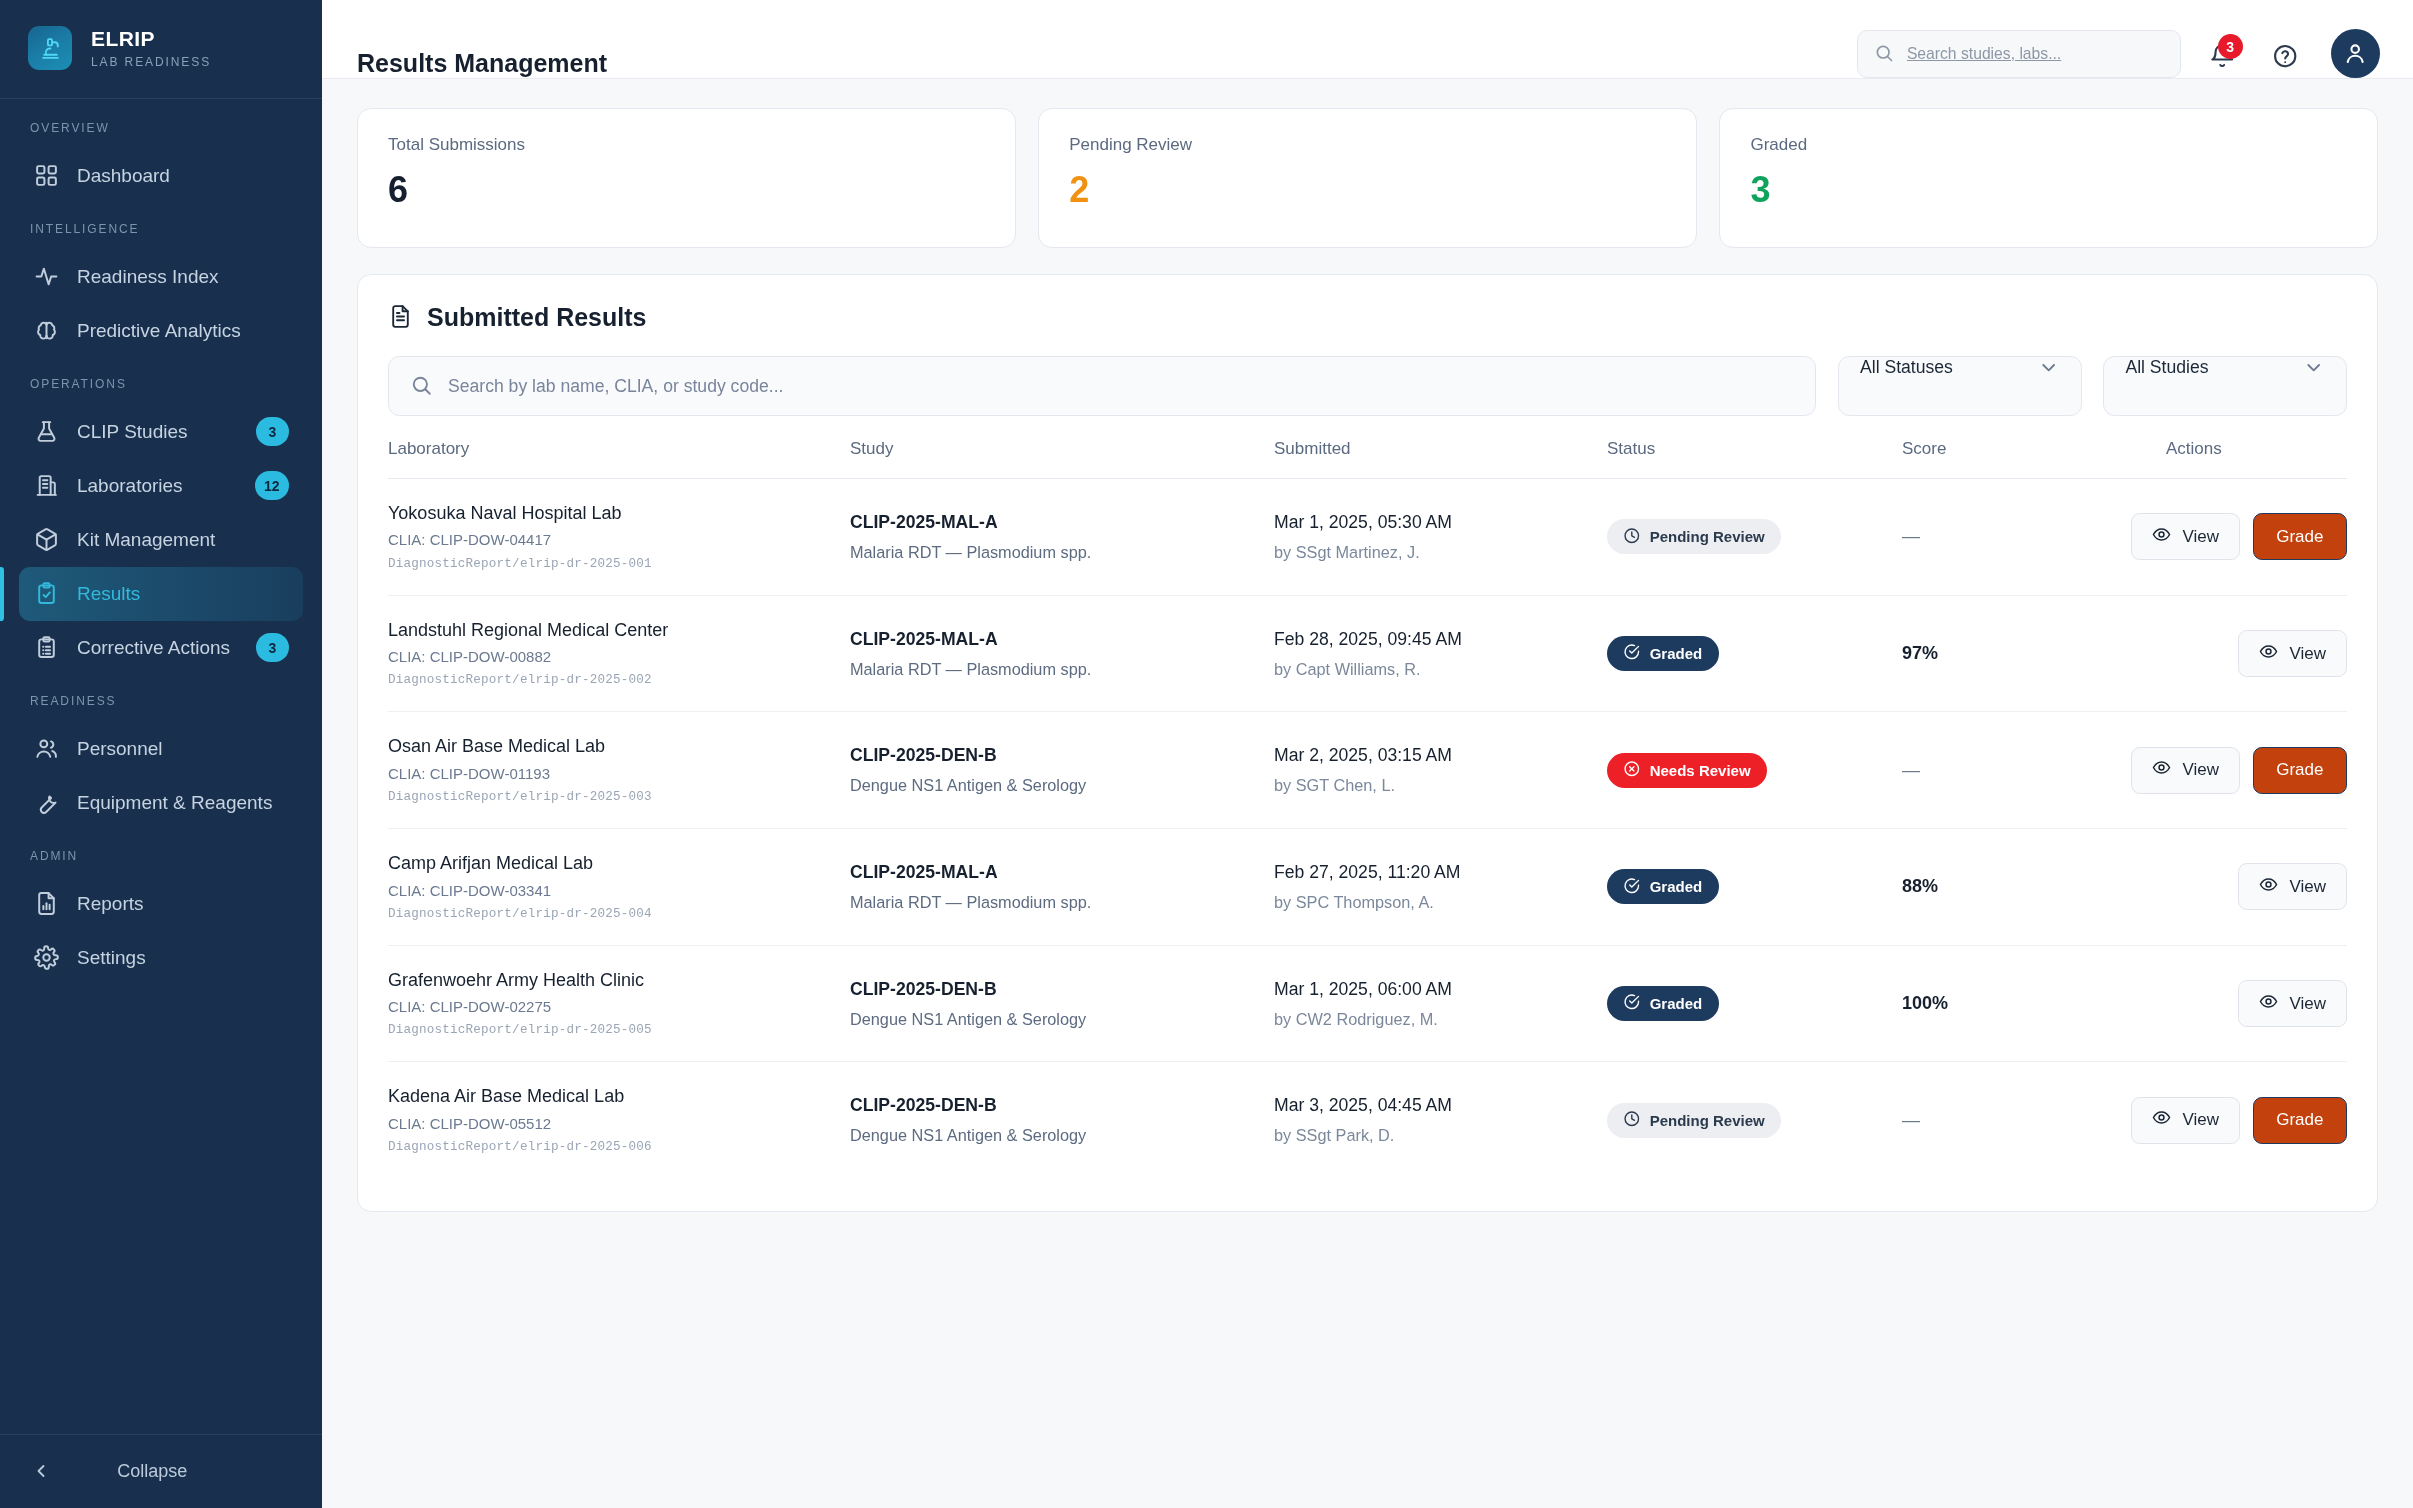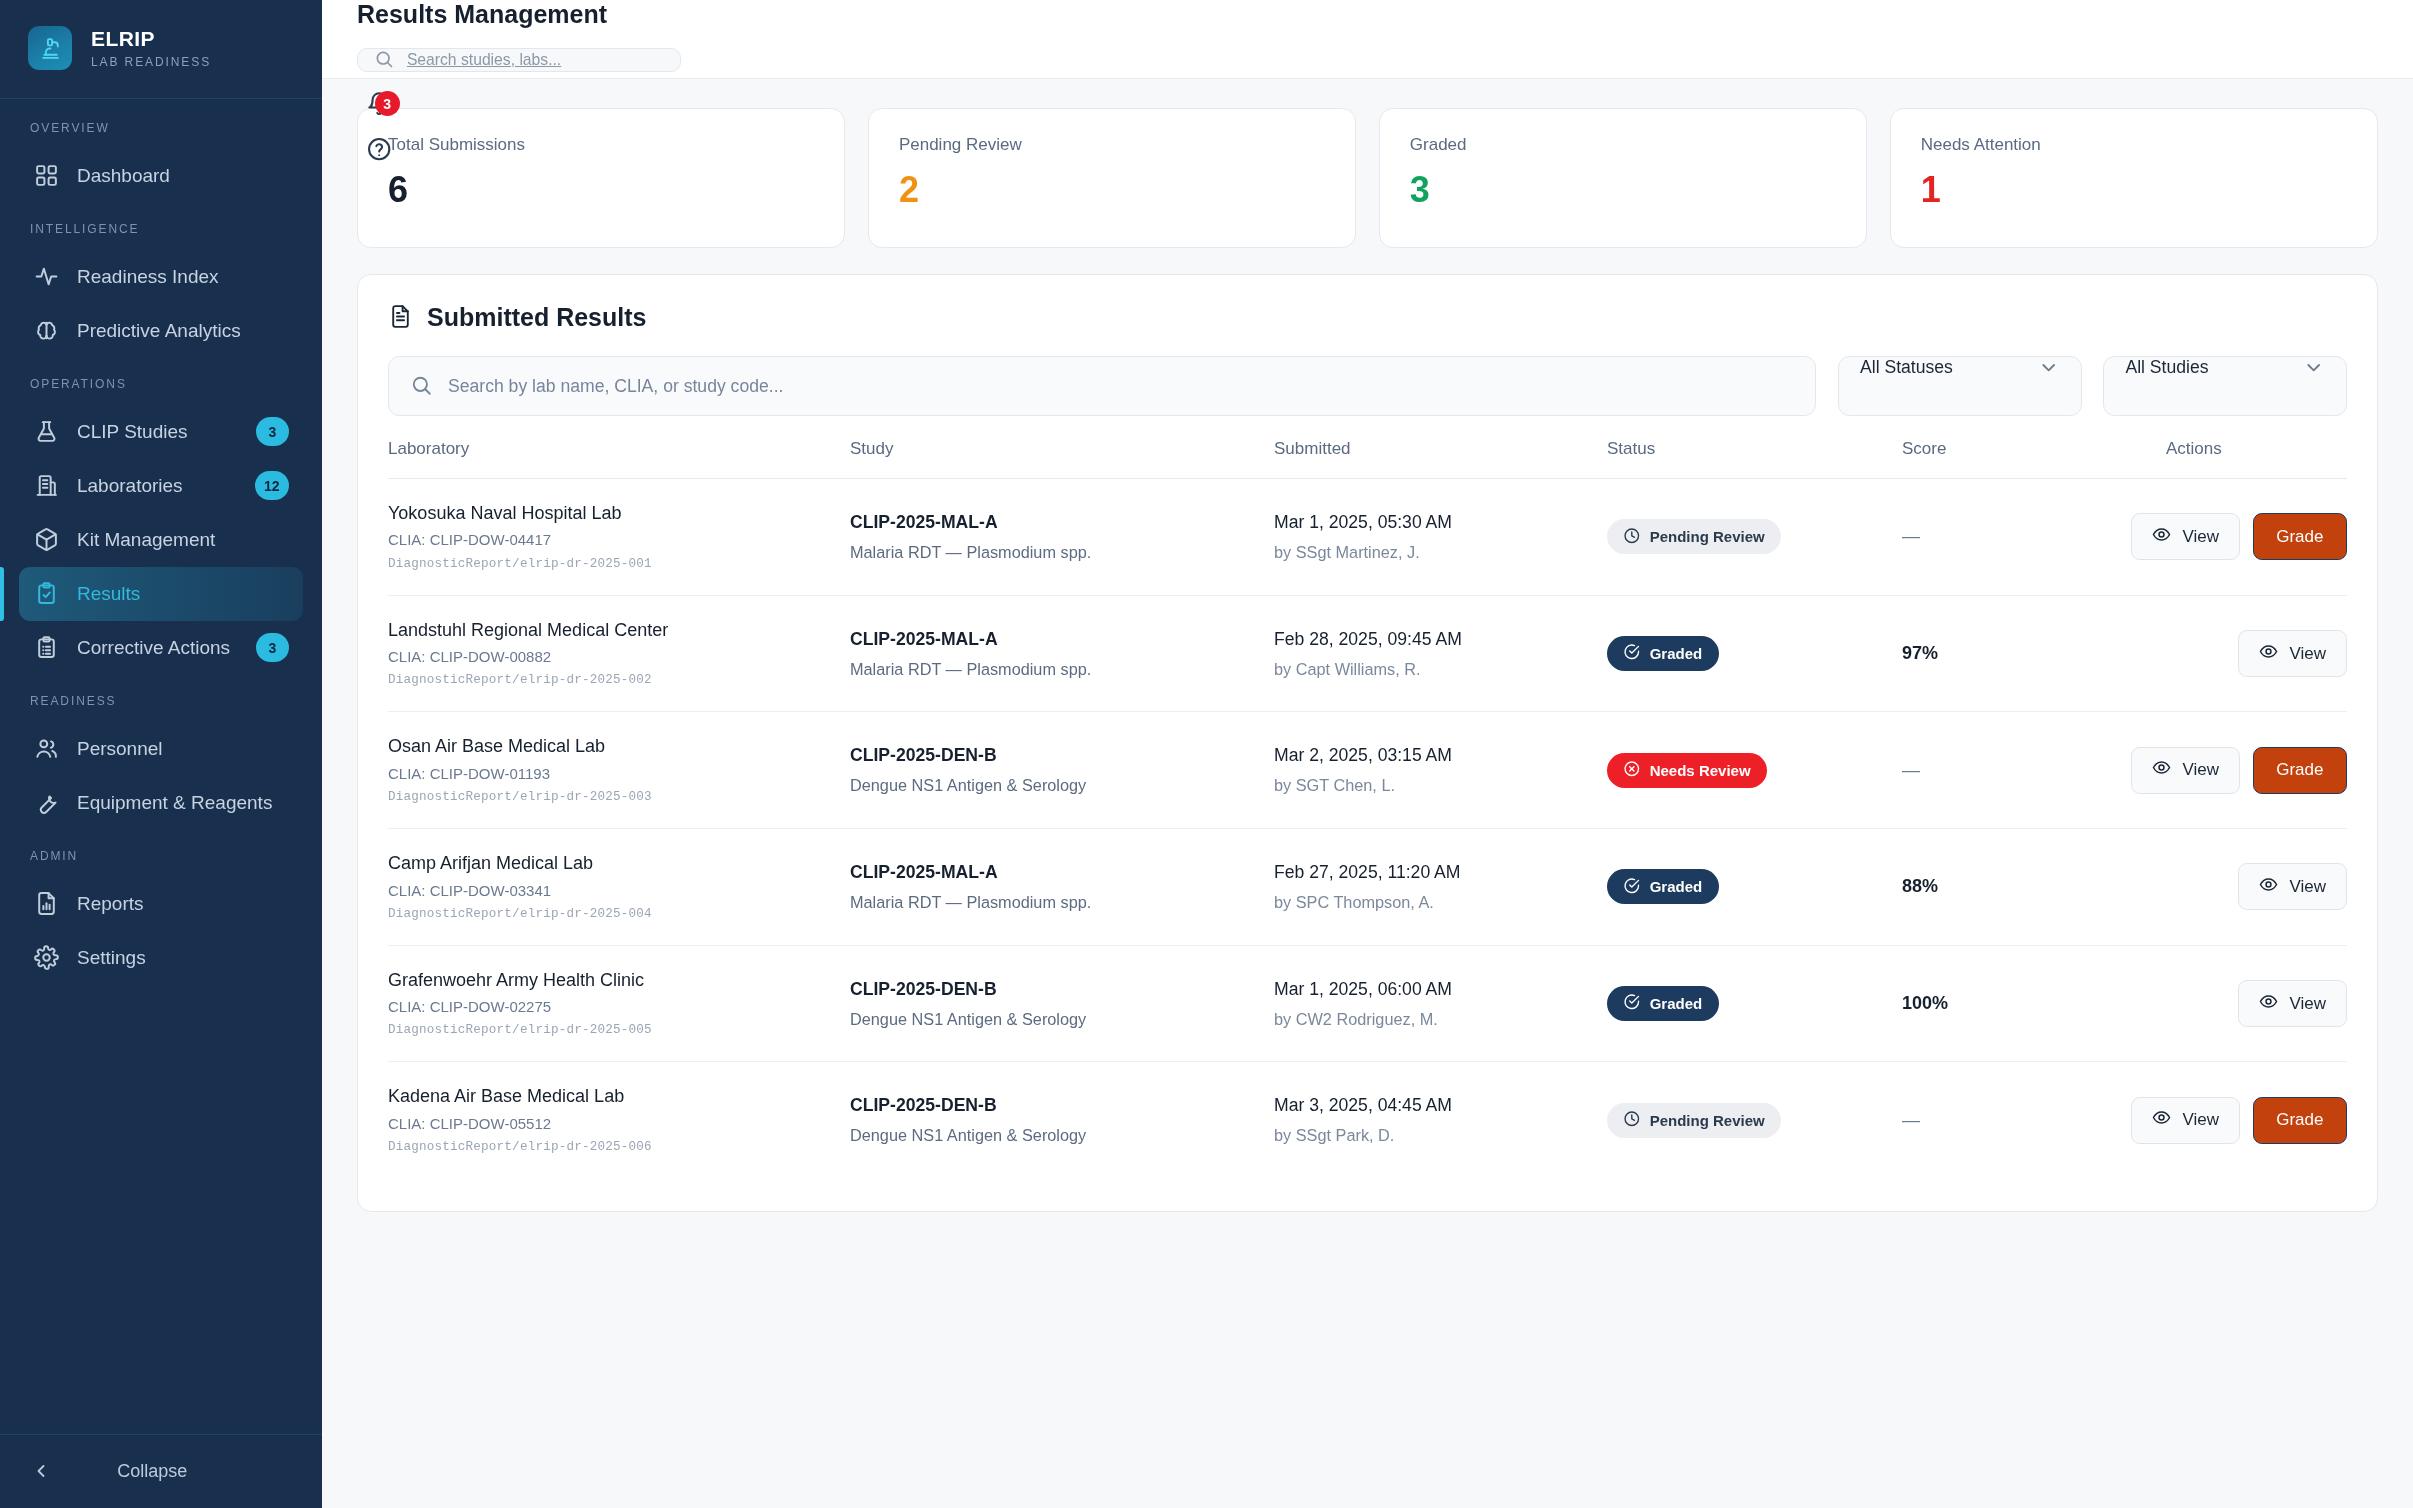--- a/index.html
+++ b/index.html
@@ -108,24 +108,23 @@
   .sidebar-footer .label { color: #bccbdc; font-size: 18px; flex: 1 1 auto; text-align: center; padding-right: 75px; }
 
   
   .main { flex: 1 1 auto; display: flex; flex-direction: column; background: #f7f8fa; min-width: 0; }
 
   .topbar {
     height: 79px;
     background: #ffffff;
     border-bottom: 1.3px solid #e7eaef;
     display: flex;
-    align-items: flex-start;
+    align-items: flex-end;
     padding: 0 33px 0 35px;
     gap: 19px;
-    flex-direction: column;
   }
   .page-title { font-size: 25px; font-weight: bold; color: #16202e; flex: 1 1 auto; }
 
   .topsearch {
     width: 324px; height: 48px;
     background: #f7f8fa;
     border: 1.3px solid #e3e7ed;
     border-radius: 10px;
     display: flex; align-items: center;
     gap: 12.6px;
@@ -497,24 +496,20 @@
             <div class="stat-label">Total Submissions</div>
             <div class="stat-value" style="color:#16202e">6</div>
           </div>
           <div class="stat-card">
             <div class="stat-label">Pending Review</div>
             <div class="stat-value" style="color:#f09111">2</div>
           </div>
           <div class="stat-card">
             <div class="stat-label">Graded</div>
             <div class="stat-value" style="color:#10a35e">3</div>
-          </div>
-          <div class="stat-card">
-            <div class="stat-label">Needs Attention</div>
-            <div class="stat-value" style="color:#e42323">1</div>
           </div>
         </section>
 
       <section class="panel">
         <div class="panel-head">
           <span>
             <svg viewBox="0 0 24 24" fill="none" stroke="#1c2736" stroke-width="1.8" stroke-linecap="round" stroke-linejoin="round">
               <path d="M14 2H7a2 2 0 0 0-2 2v16a2 2 0 0 0 2 2h10a2 2 0 0 0 2-2V7z"></path>
                 <polyline points="14 2 14 7 19 7"></polyline>
               <line x1="8.6" y1="12" x2="15.4" y2="12"></line>

